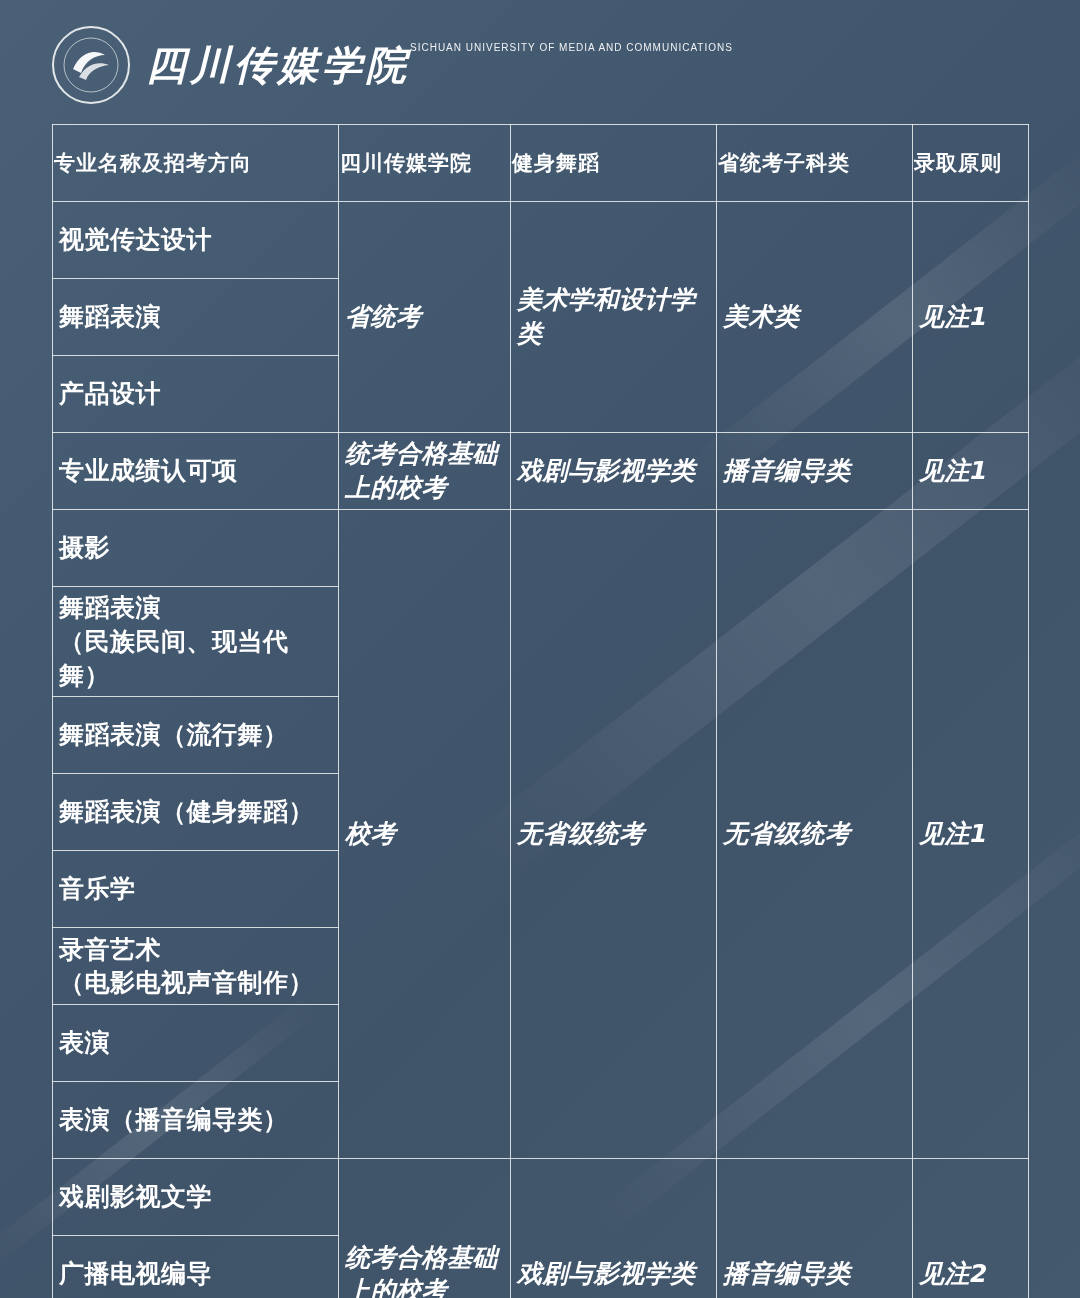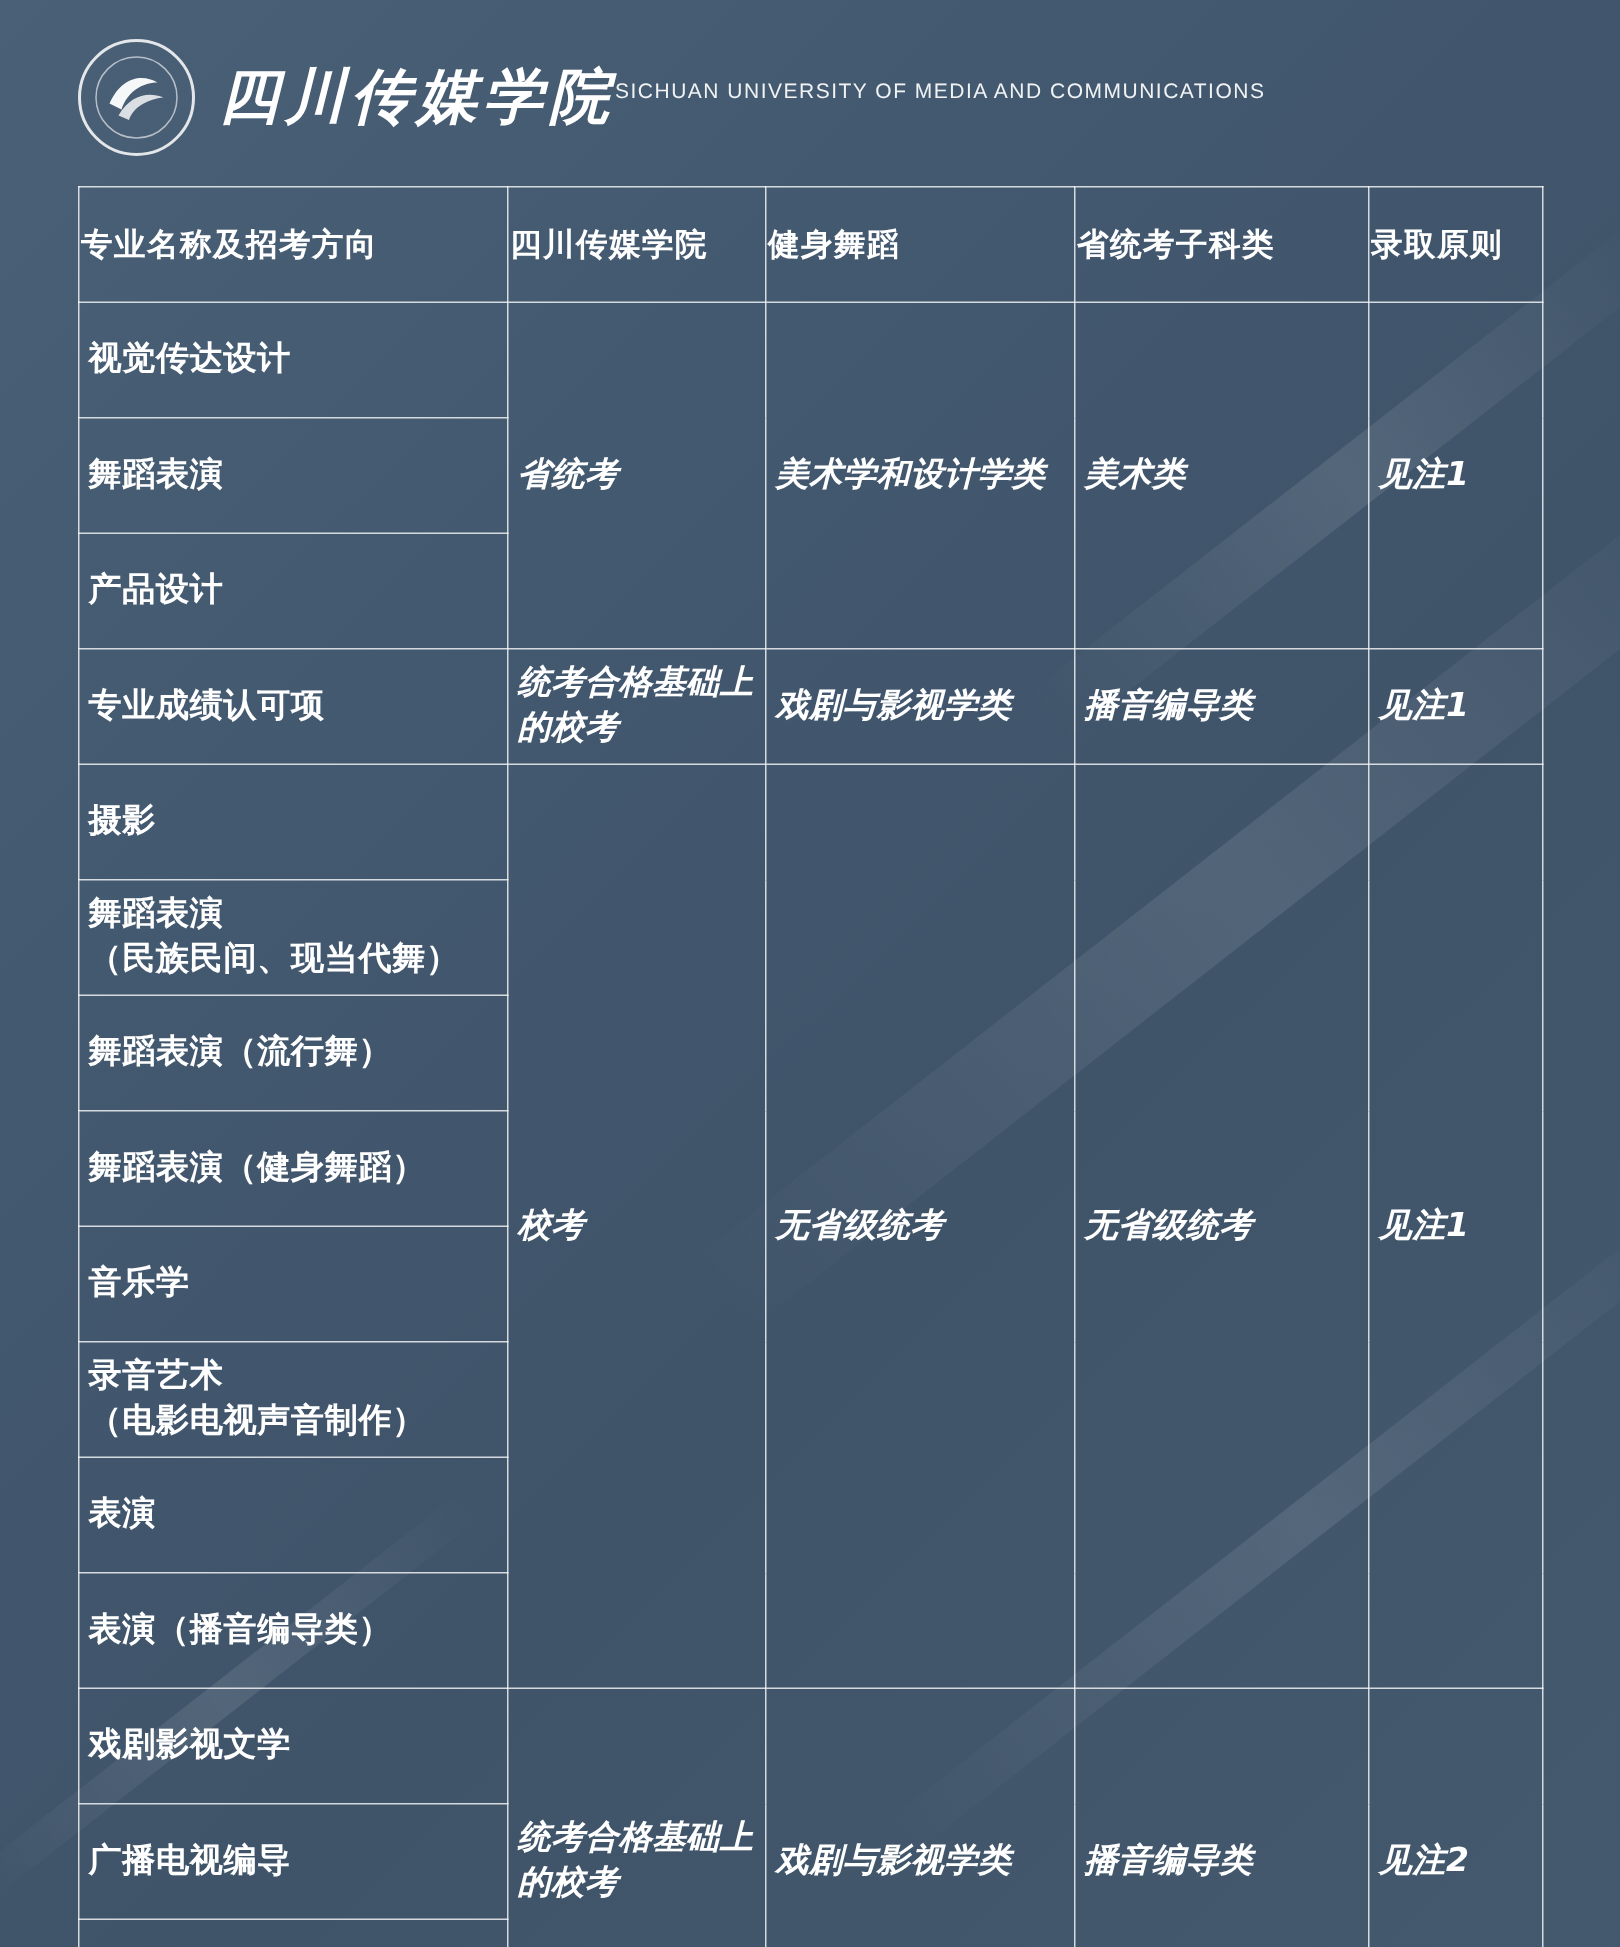--- a/index.html
+++ b/index.html
@@ -56,24 +56,24 @@
     font-family: "DejaVu Sans", "Liberation Sans", sans-serif;
     font-size: 40px;
     font-weight: 700;
     letter-spacing: 4px;
     line-height: 1.15;
     font-style: italic;
     color: #ffffff;
     white-space: nowrap;
   }
   .logo-en {
-    font-size: 14px;
+    font-size: 10px;
     letter-spacing: 1.0px;
     color: rgba(255,255,255,0.92);
-    margin-top: 10px;
+    margin-top: 0;
     white-space: nowrap;
   }
 
   .table-wrap {
     position: relative;
     margin: 28px 52px 0 52px;
   }
   table.admission {
     border-collapse: collapse;
     width: 976px;
@@ -89,21 +89,21 @@
     font-weight: 700;
     background: transparent;
   }
   table.admission th {
     height: 74px;
     font-size: 21px;
     letter-spacing: 1px;
   }
   table.admission td {
     height: 68px;
-    font-size: 22px;
+    font-size: 25px;
     letter-spacing: 0.5px;
     line-height: 1.35;
     padding: 4px 6px;
   }
   td.major { font-size: 19.5px; }
   td.two-line { line-height: 1.3; }
   .col1 { width: 286px; }
   .col2 { width: 172px; }
   .col3 { width: 206px; }
   .col4 { width: 196px; }

